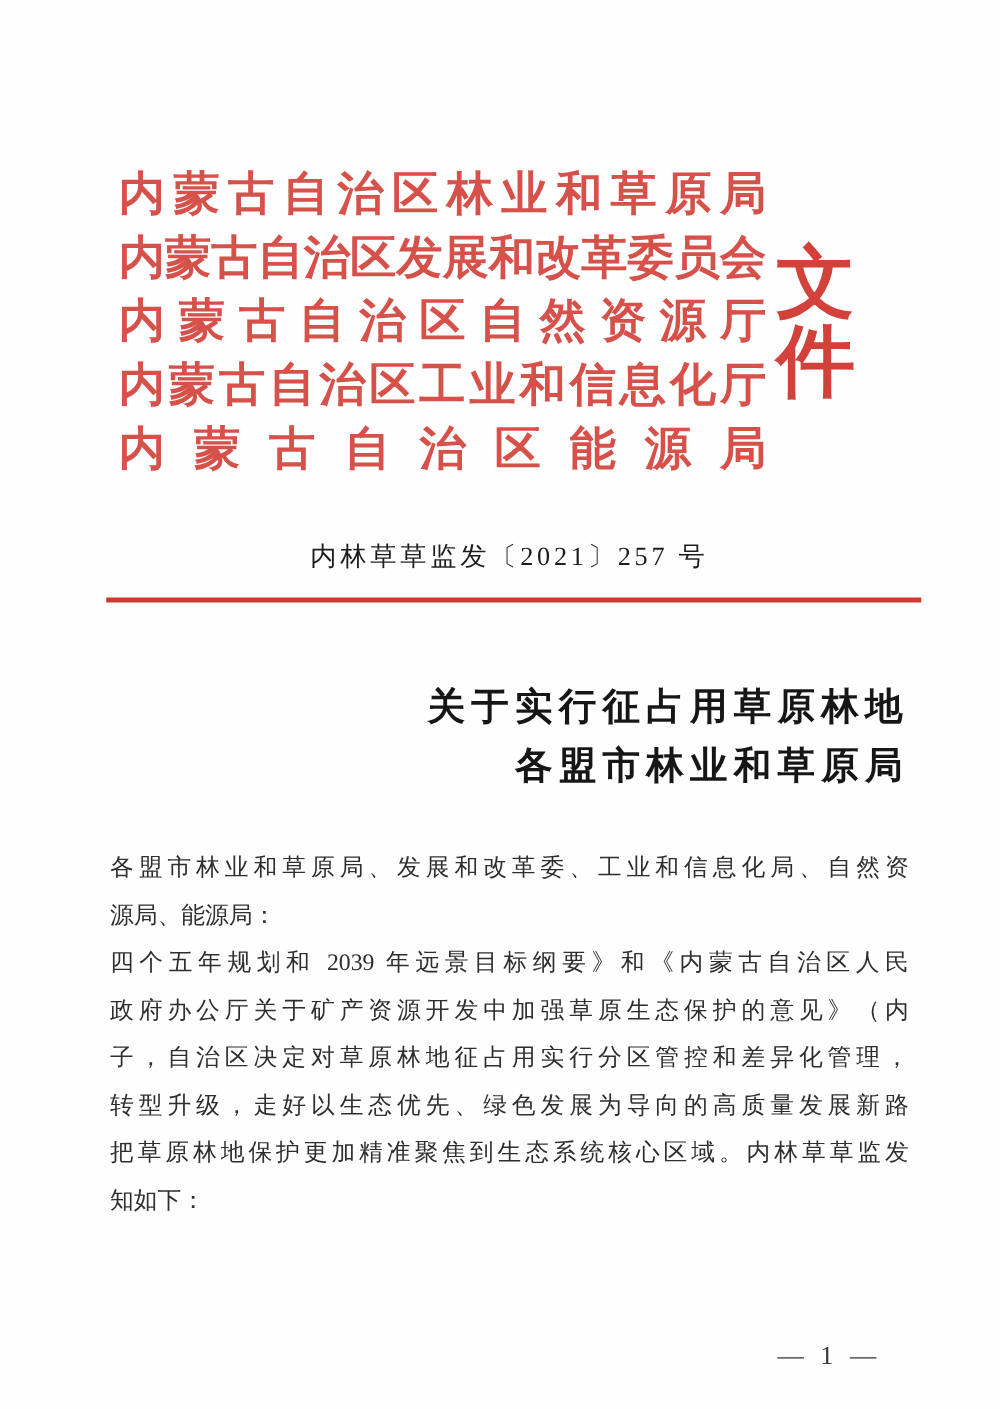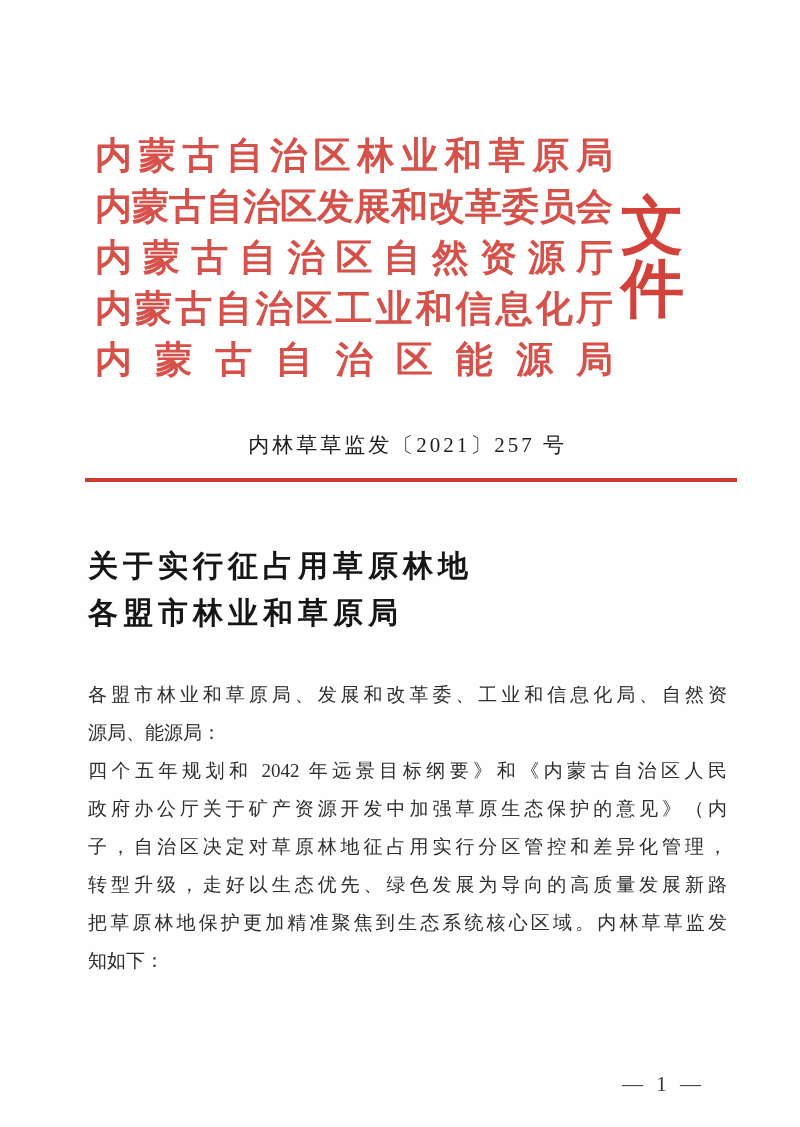--- a/index.html
+++ b/index.html
@@ -65,21 +65,21 @@
   
   .red-rule {
     margin: 19px -10px 0 -3px;
     height: 4px;
     background: #cd3a31;
   }
 
   
   .title {
     margin: 60px 0 0 0;
-    text-align: left;
+    text-align: right;
     font-size: 30px;
     font-weight: bold;
     color: #161616;
     letter-spacing: 5px;
     line-height: 47px;
   }
 
   
   .doc-body {
     margin-top: 40px;
@@ -194,21 +194,21 @@
   <div class="red-rule"></div>
 
   <h1 class="title">
     <div>关于实行征占用草原林地</div>
     <div>各盟市林业和草原局</div>
   </h1>
 
   <div class="doc-body">
       <div class="body-line">各盟市林业和草原局、发展和改革委、工业和信息化局、自然资</div>
       <div class="body-line last">源局、能源局：</div>
-      <div class="body-line">四个五年规划和 2042 年远景目标纲要》和《内蒙古自治区人民</div>
+      <div class="body-line">四个五年规划和 2039 年远景目标纲要》和《内蒙古自治区人民</div>
       <div class="body-line">政府办公厅关于矿产资源开发中加强草原生态保护的意见》（内</div>
       <div class="body-line">子，自治区决定对草原林地征占用实行分区管控和差异化管理，</div>
       <div class="body-line">转型升级，走好以生态优先、绿色发展为导向的高质量发展新路</div>
       <div class="body-line">把草原林地保护更加精准聚焦到生态系统核心区域。内林草草监发</div>
       <div class="body-line last">知如下：</div>
     </div>
 
   <div class="page-number">— 1 —</div>
 
 </div>

